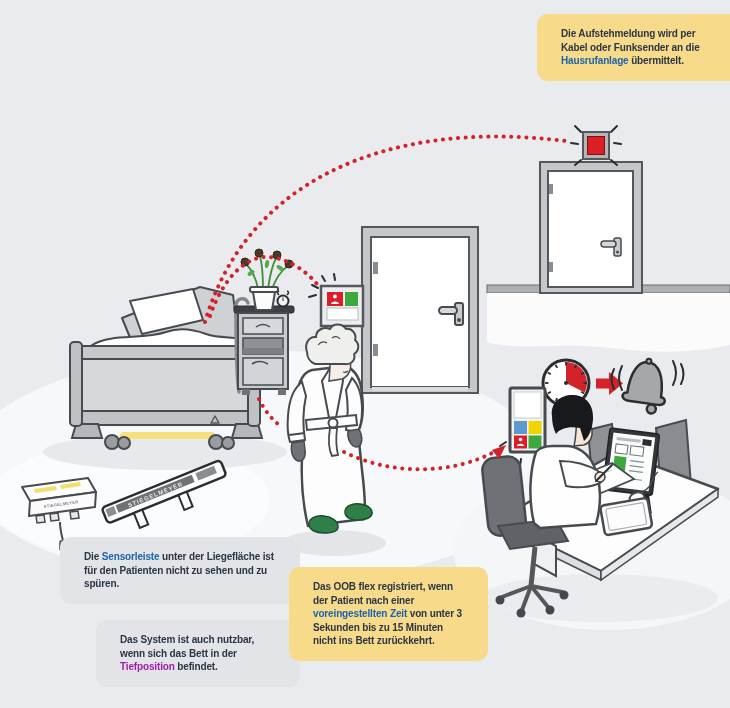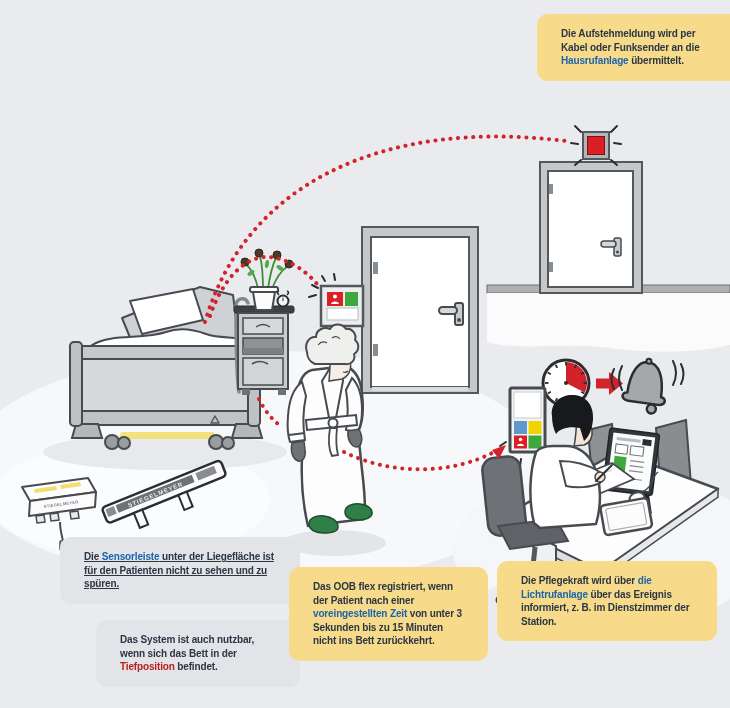--- a/index.html
+++ b/index.html
@@ -319,29 +319,26 @@
     <path d="M344,452 C395,477 455,473 494,452" stroke="#D2232A"></path>
   </g>
   <polygon points="506,445 492,450 499,459" fill="#D2232A"></polygon>
 
 </svg>
 
 <div class="callout" style="left: 537px; top: 14px; width: 158px; background: rgb(247, 219, 138);">
   <span>Die Aufstehmeldung wird per Kabel oder Funksender an die </span><span class="hl" style="color: rgb(26, 100, 173);">Hausrufanlage</span><span> übermittelt.</span>
 </div>
 
-<div class="callout" style="left: 60px; top: 537px; width: 192px; background: rgb(226, 228, 231); text-decoration: underline;">
+<div class="callout" style="left: 60px; top: 537px; width: 192px; background: rgb(226, 228, 231);">
   <span>Die </span><span class="hl" style="color: rgb(26, 100, 173);">Sensorleiste</span><span> unter der Liegefläche ist für den Patienten nicht zu sehen und zu spüren.</span>
 </div>
 
 <div class="callout" style="left: 96px; top: 620px; width: 156px; background: rgb(226, 228, 231);">
-  <span>Das System ist auch nutzbar, wenn sich das Bett in der </span><span class="hl" style="color: #b91c1c;">Tiefposition</span><span> befindet.</span>
+  <span>Das System ist auch nutzbar, wenn sich das Bett in der </span><span class="hl" style="color: #a21caf;">Tiefposition</span><span> befindet.</span>
 </div>
 
 <div class="callout" style="left: 289px; top: 567px; width: 151px; background: rgb(247, 219, 138);">
   <span>Das OOB flex registriert, wenn der Patient nach einer </span><span class="hl" style="color: rgb(26, 100, 173);">voreingestellten Zeit</span><span> von unter 3 Sekunden bis zu 15 Minuten nicht ins Bett zurückkehrt.</span>
 </div>
 
-<div class="callout" style="left: 497px; top: 561px; width: 172px; background: rgb(247, 219, 138);">
-  <span>Die Pflegekraft wird über </span><span class="hl" style="color: rgb(26, 100, 173);">die Lichtrufanlage</span><span> über das Ereignis informiert, z. B. im Dienstzimmer der Station.</span>
-</div>
 
 </div>
 
 </body></html>

